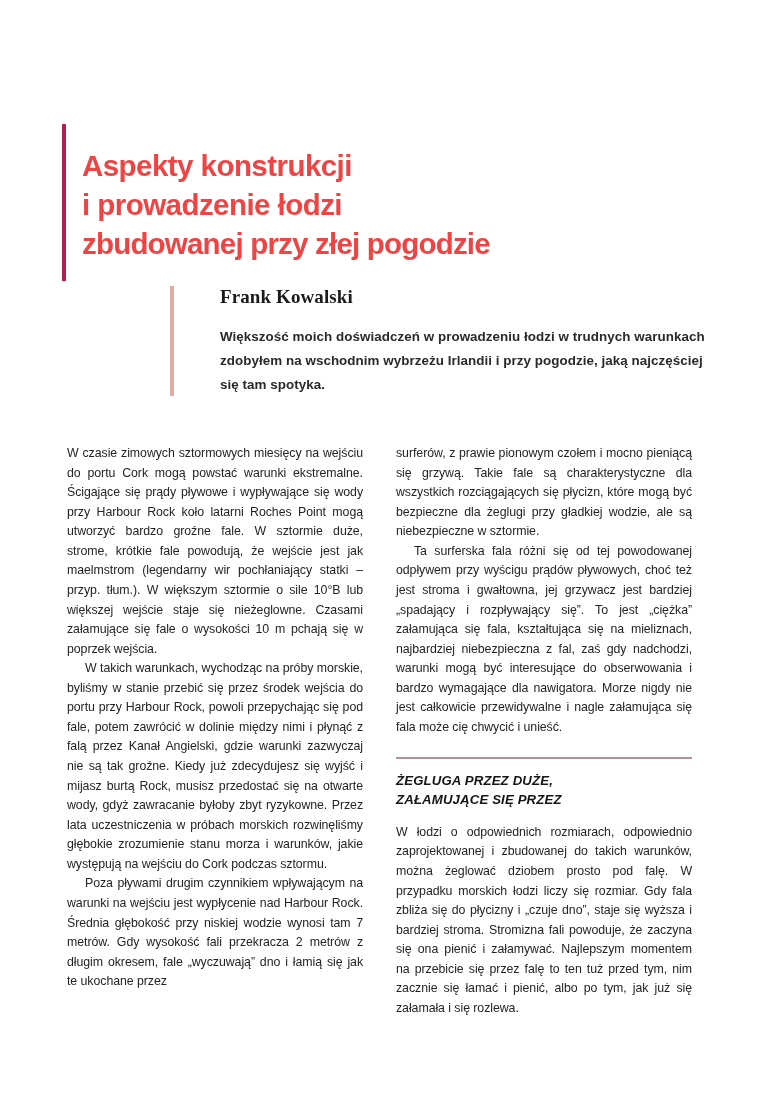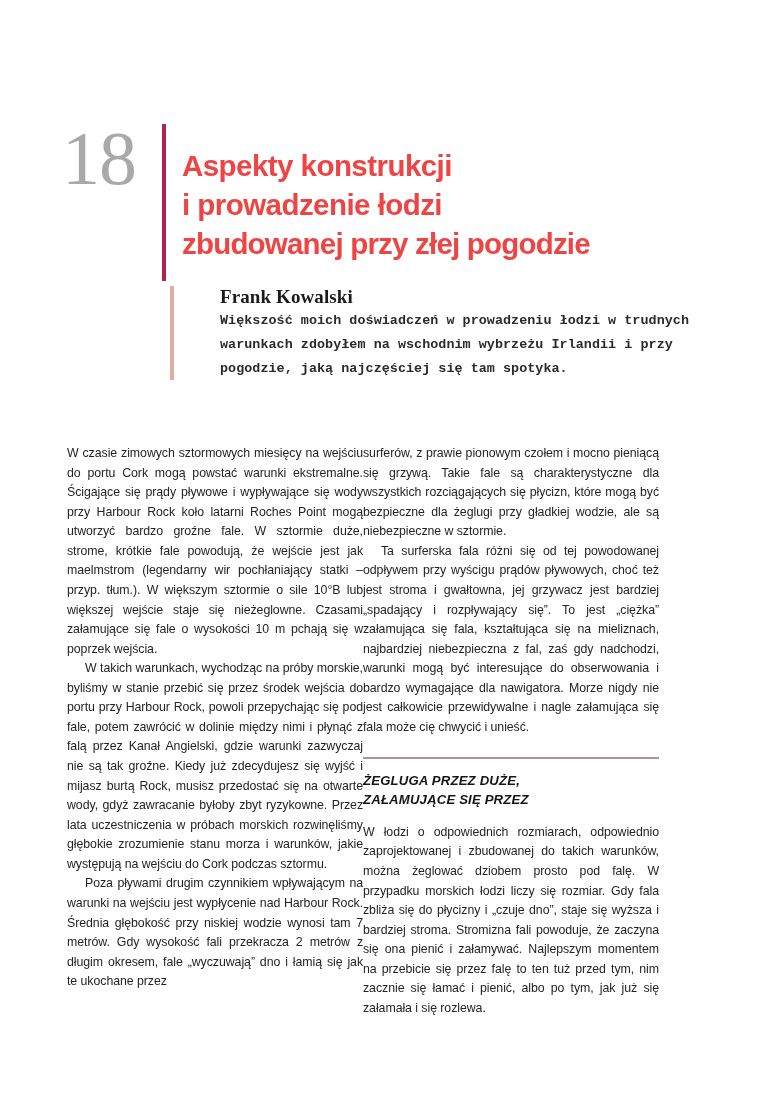--- a/index.html
+++ b/index.html
@@ -90,37 +90,39 @@
   .author-name {
     font-family: "Liberation Serif", serif;
     font-weight: 700;
     font-size: 19px;
     line-height: 1.2;
     color: #1b1b1b;
     letter-spacing: 0.1px;
   }
 
   .abstract {
-    font-family: Liberation Mono, monospace;
+    font-family: Liberation Sans, sans-serif;
     font-size: 13.4px;
     line-height: 1.78;
     color: #2a2a2a;
+    margin-top: 16px;
     font-weight: 600;
     letter-spacing: 0.05px;
     max-width: 495px;
   }
 
   
   .body-cols {
     position: absolute;
     left: 67px;
     top: 444px;
     width: 625px;
     height: 600px;
     display: flex;
+    gap: 33px;
   }
   .col {
     width: 296px;
     flex: none;
   }
 
   p.para {
     margin: 0;
     font-family: "Liberation Sans", sans-serif;
     font-size: 12.35px;
@@ -151,21 +153,20 @@
     font-style: italic;
   }
   .section-heading .hline { display: block; }
 </style>
 </head>
 <body>
 
 <div class="page">
 
   <div class="chapter-header">
-    <div class="chapter-number">18</div>
     <div class="title-rule"></div>
     <h1 class="chapter-title">
       <span class="tline">Aspekty konstrukcji</span>
       <span class="tline">i prowadzenie łodzi</span>
       <span class="tline wide">zbudowanej przy złej pogodzie</span>
     </h1>
   </div>
 
   <div class="byline-block">
     <div class="byline-rule"></div>

